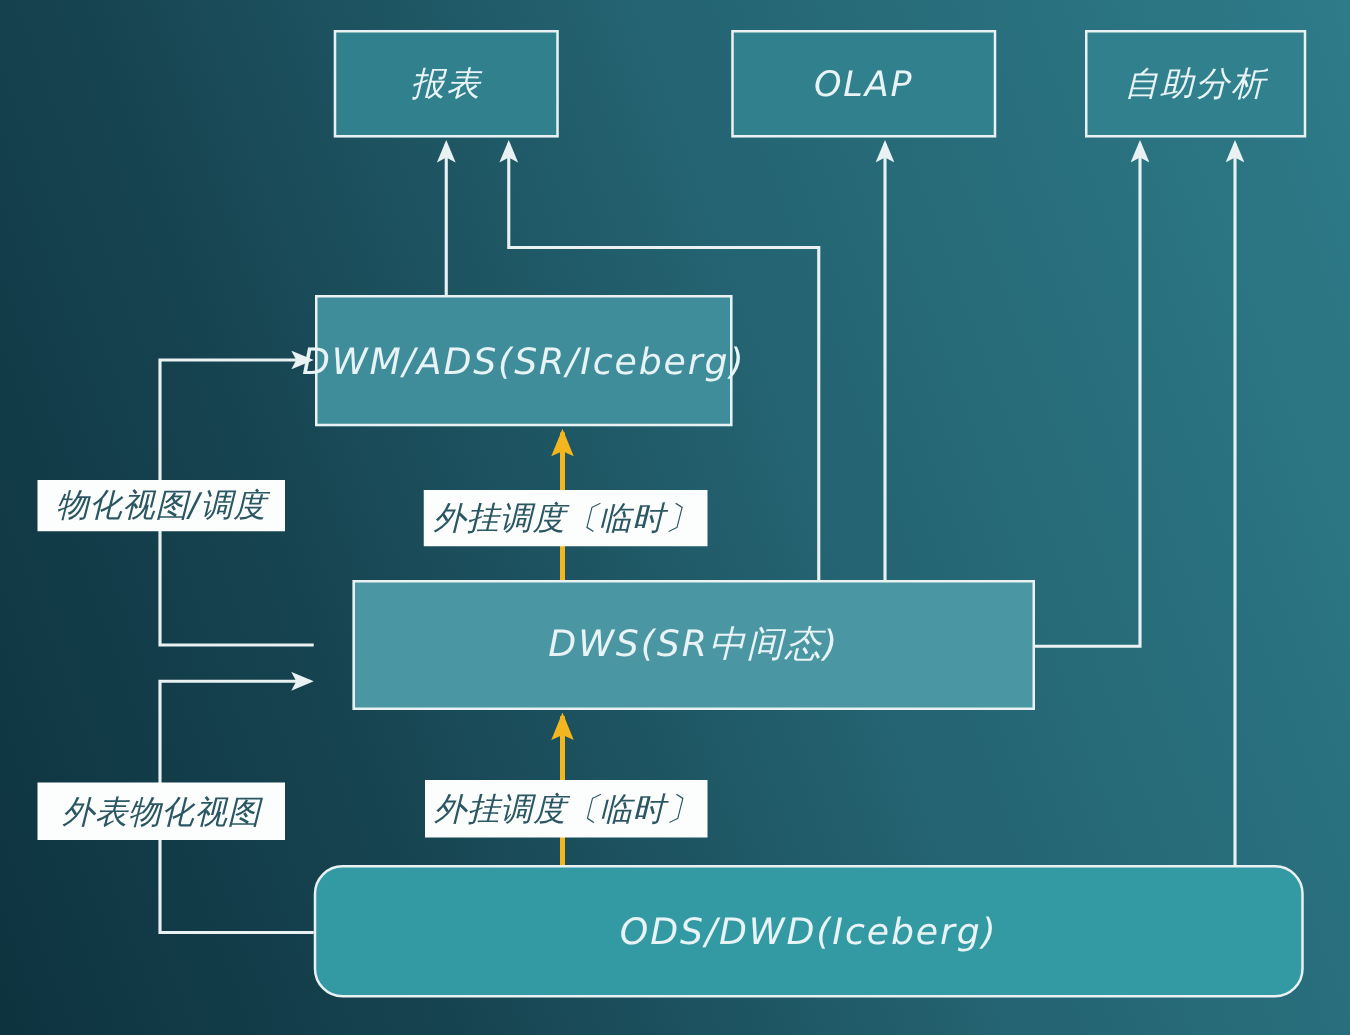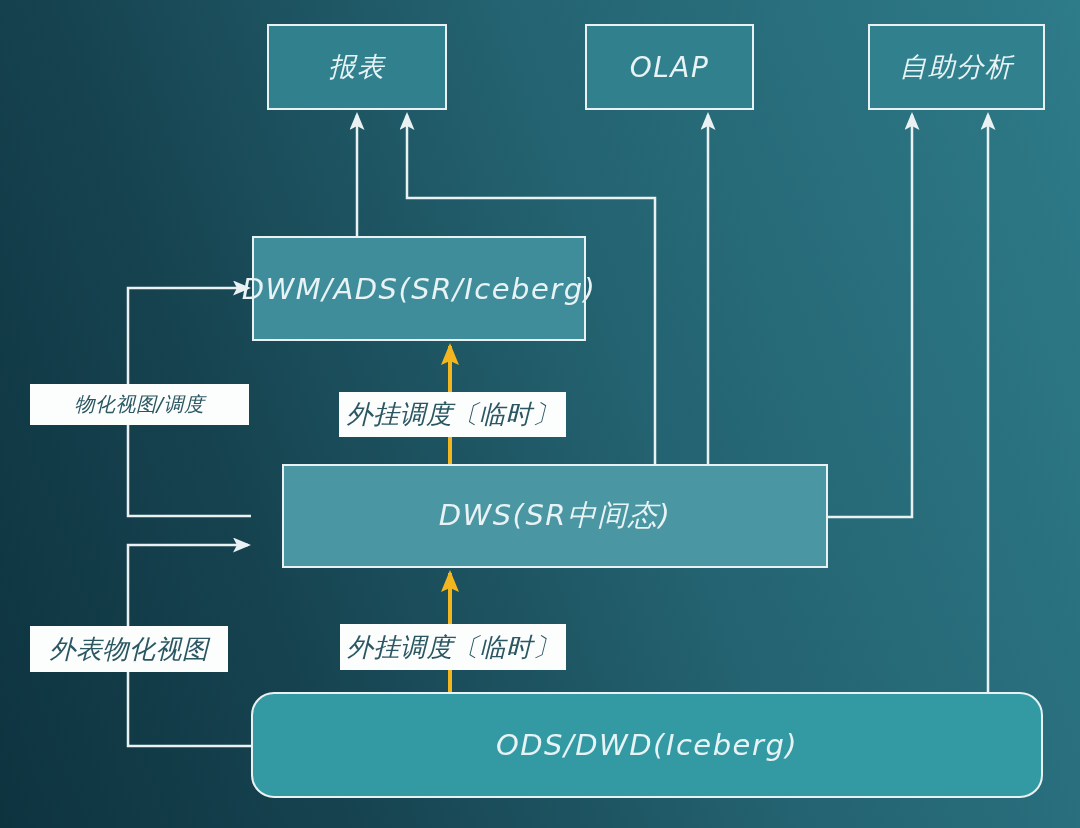--- a/index.html
+++ b/index.html
@@ -26,34 +26,34 @@
 
   .node {
     position: absolute; z-index: 2;
     border: 2.5px solid var(--node-border, #e9f1f3);
     display: flex; align-items: center; justify-content: center;
     color: var(--node-text, #e8f3f5);
     font-style: italic; letter-spacing: 1.5px;
     text-align: center; white-space: nowrap;
   }
   .n-baobiao { left: 267px; top: 24px;  width: 180px; height: 86px;  background: var(--fill-top, #30808e); font-size: 27px; }
-  .n-olap    { left: 585px; top: 24px;  width: 169px; height: 86px;  background: var(--fill-top, #30808e); font-size: 28px; }
+  .n-olap    { left: 585px; top: 24px;  width: 212px; height: 86px;  background: var(--fill-top, #30808e); font-size: 28px; }
   .n-zizhu   { left: 868px; top: 24px;  width: 177px; height: 86px;  background: var(--fill-top, #30808e); font-size: 27px; }
   .n-dwm     { left: 252px; top: 236px; width: 334px; height: 105px; background: var(--fill-dwm, #3f8d9a); font-size: 29px; }
   .n-dws     { left: 251px; top: 464px; width: 546px; height: 104px; background: var(--fill-dws, #4a96a2); font-size: 29px; margin-left: 31px; }
   .n-ods     { left: 251px; top: 692px; width: 792px; height: 106px; background: var(--fill-ods, #339aa4); font-size: 29px; border-radius: 23px; }
 
   .elabel {
     position: absolute; z-index: 3;
     background: var(--label-bg, #fcfdfd);
     color: var(--label-text, #2b5763);
     display: flex; align-items: center; justify-content: center;
     font-style: italic; white-space: nowrap; letter-spacing: 0.5px;
   }
-  .l-wuhua      { left: 30px;  top: 384px; width: 219px; height: 41px; font-size: 20px; }
+  .l-wuhua      { left: 30px;  top: 384px; width: 198px; height: 41px; font-size: 26px; }
   .l-waigua-up  { left: 339px; top: 392px; width: 227px; height: 45px; font-size: 26px; }
   .l-waibiao    { left: 30px;  top: 626px; width: 198px; height: 46px; font-size: 26px; }
   .l-waigua-low { left: 340px; top: 624px; width: 226px; height: 46px; font-size: 26px; }
 </style>
 </head>
 <body>
 
 <div class="canvas">
 
   <svg class="edges" viewBox="0 0 1080 828" xmlns="http://www.w3.org/2000/svg">

